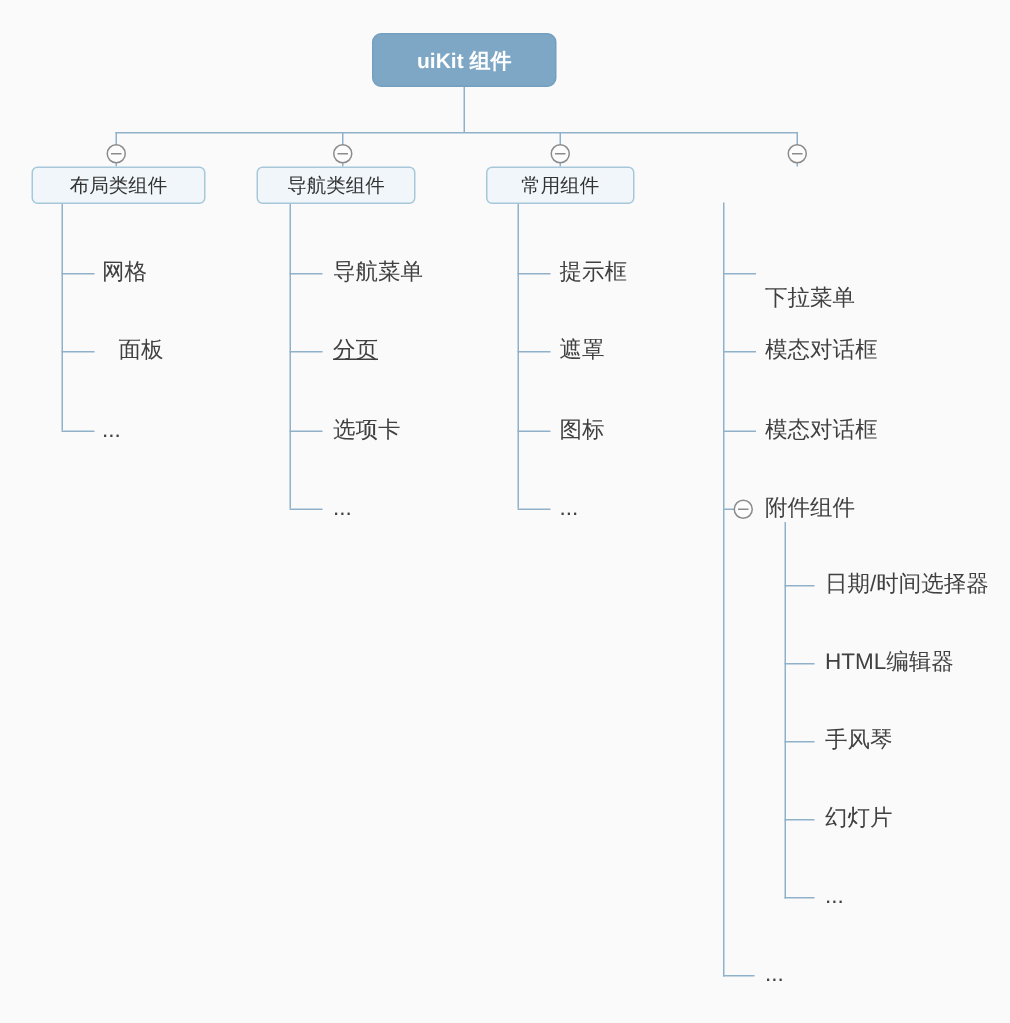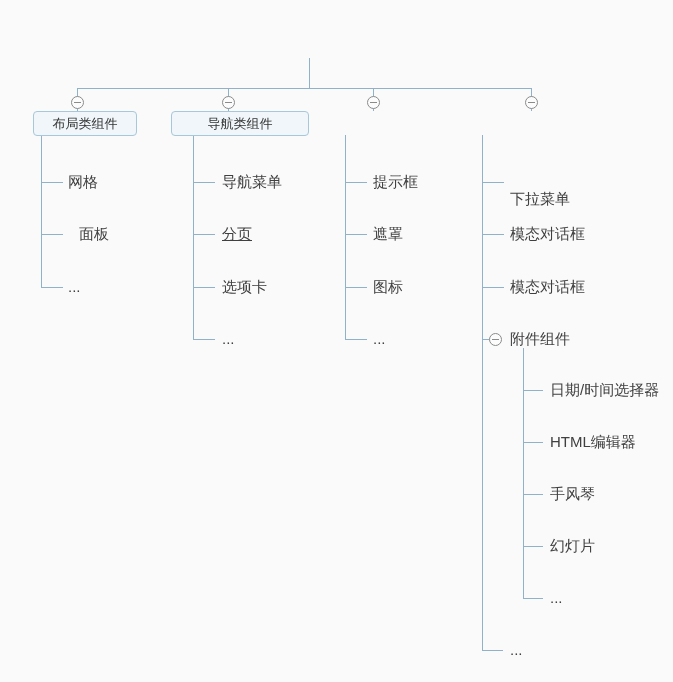--- a/index.html
+++ b/index.html
@@ -84,23 +84,25 @@
   <div class="line h" style="left:523px; top:494px; width:20px;"></div>
   <div class="line h" style="left:523px; top:546px; width:20px;"></div>
   <div class="line h" style="left:523px; top:598px; width:20px;"></div>
 
   <div class="collapse" style="left:70.5px;  top:95.5px;"></div>
   <div class="collapse" style="left:221.5px; top:95.5px;"></div>
   <div class="collapse" style="left:366.5px; top:95.5px;"></div>
   <div class="collapse" style="left:524.5px; top:95.5px;"></div>
   <div class="collapse" style="left:488.5px; top:332.5px;"></div>
 
+  <div class="root-node">uiKit 组件</div>
 
-  <div class="branch-node" style="left:21px;  width:104px;margin-left:12px;">布局类组件</div>
-  <div class="branch-node" style="left:171px; width:138px;">导航类组件</div>
+  <div class="branch-node" style="left:21px;  width:116px;">布局类组件</div>
+  <div class="branch-node" style="left:171px; width:106px;">导航类组件</div>
+  <div class="branch-node" style="left:324px; width:99px;">常用组件</div>
 
   <div class="leaf" style="left:68px; top:173px;">网格</div>
   <div class="leaf" style="left:68px; top:225px;margin-left:11px;">面板</div>
   <div class="leaf" style="left:68px; top:278px;">...</div>
 
   <div class="leaf" style="left:222px; top:173px;">导航菜单</div>
   <div class="leaf" style="left:222px; top:225px;text-decoration:underline;">分页</div>
   <div class="leaf" style="left:222px; top:278px;">选项卡</div>
   <div class="leaf" style="left:222px; top:330px;">...</div>
 

